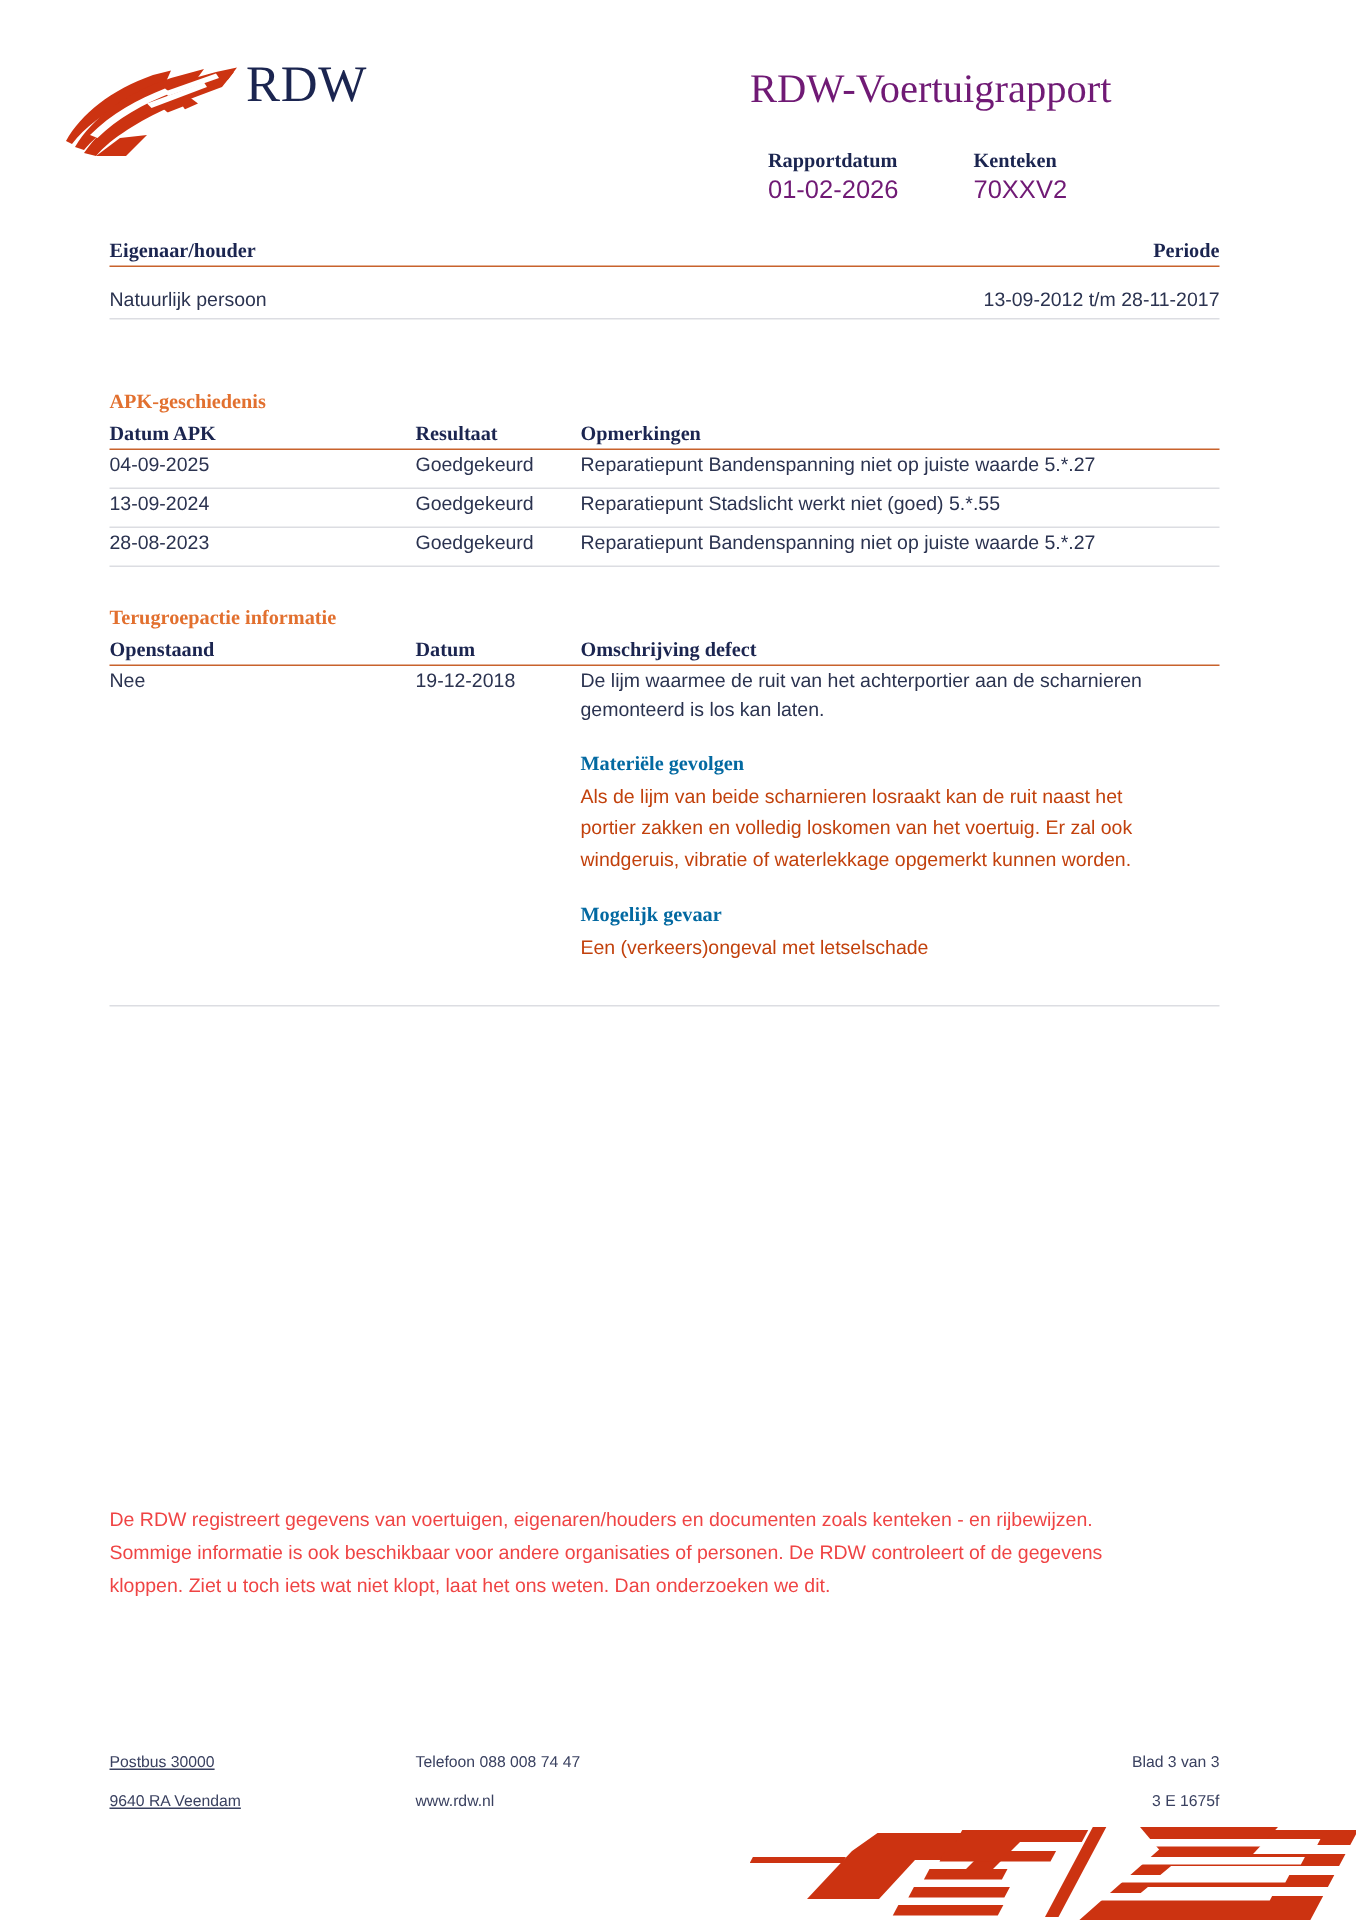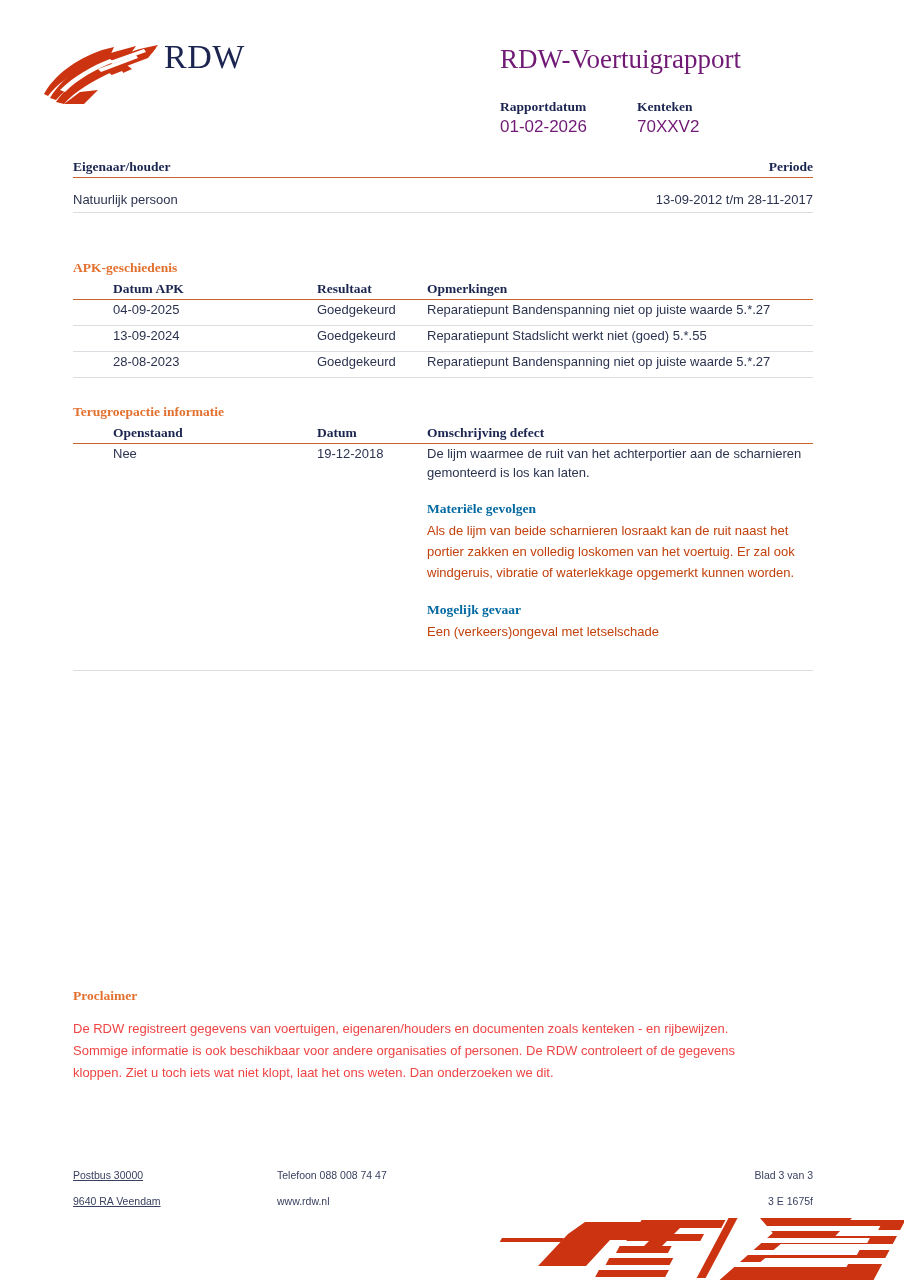--- a/index.html
+++ b/index.html
@@ -57,21 +57,21 @@
   }
   .meta {
     position: absolute;
     left: 500px;
     top: 98px;
   }
   .meta-col {
     display: inline-block;
     vertical-align: top;
   }
-  .meta-col.first { width: 137px; }
+  .meta-col.first { width: 137px; margin-left: 12px; }
   .meta-label {
     font-family: "Liberation Serif", serif;
     font-weight: bold;
     font-size: 13.5px;
     color: #1b2550;
     line-height: 17px;
   }
   .meta-value {
     font-size: 17px;
     color: #701a75;
@@ -105,21 +105,21 @@
     border-bottom: 1px solid #dcdde2;
     height: 0;
   }
   .cell {
     font-size: 13px;
     color: #2b3350;
     line-height: 19px;
   }
 
   
-  .row { position: relative; margin-left: 40px; }
+  .row { position: relative; }
   .c1 { position: absolute; left: 0;   top: 0; }
   .c2 { position: absolute; left: 204px; top: 0; }
   .c3 { position: absolute; left: 314px; top: 0; width: 426px; }
 
   
   #owner-block { top: 158px; }
   .owner-head-row { position: relative; height: 19px; }
   .owner-head-right { position: absolute; right: 0; top: 0; }
   .owner-body-row { position: relative; height: 22px; padding-top: 12px; }
   .owner-body-right { position: absolute; right: 0; top: 12px; }
@@ -283,21 +283,20 @@
         <div class="sub-head">Materiële gevolgen</div>
         <div class="sub-body">Als de lijm van beide scharnieren losraakt kan de ruit naast het portier zakken en volledig loskomen van het voertuig. Er zal ook windgeruis, vibratie of waterlekkage opgemerkt kunnen worden.</div>
         <div class="sub-head">Mogelijk gevaar</div>
         <div class="sub-body">Een (verkeers)ongeval met letselschade</div>
       </div>
     </div>
     <div class="rule-grey"></div>
   </div>
 
   <div class="content" id="proclaimer-block">
-    <div class="sec-title">Proclaimer</div>
     <div class="proclaimer-text">De RDW registreert gegevens van voertuigen, eigenaren/houders en documenten zoals kenteken - en rijbewijzen. Sommige informatie is ook beschikbaar voor andere organisaties of personen. De RDW controleert of de gegevens kloppen. Ziet u toch iets wat niet klopt, laat het ons weten. Dan onderzoeken we dit.</div>
   </div>
 
   <div class="content" id="footer-block">
     <div class="footer-line">
       <div class="footer-text f1">Postbus 30000</div>
       <div class="footer-text f2">Telefoon 088 008 74 47</div>
       <div class="footer-text f3">Blad 3 van 3</div>
     </div>
     <div class="footer-line">

